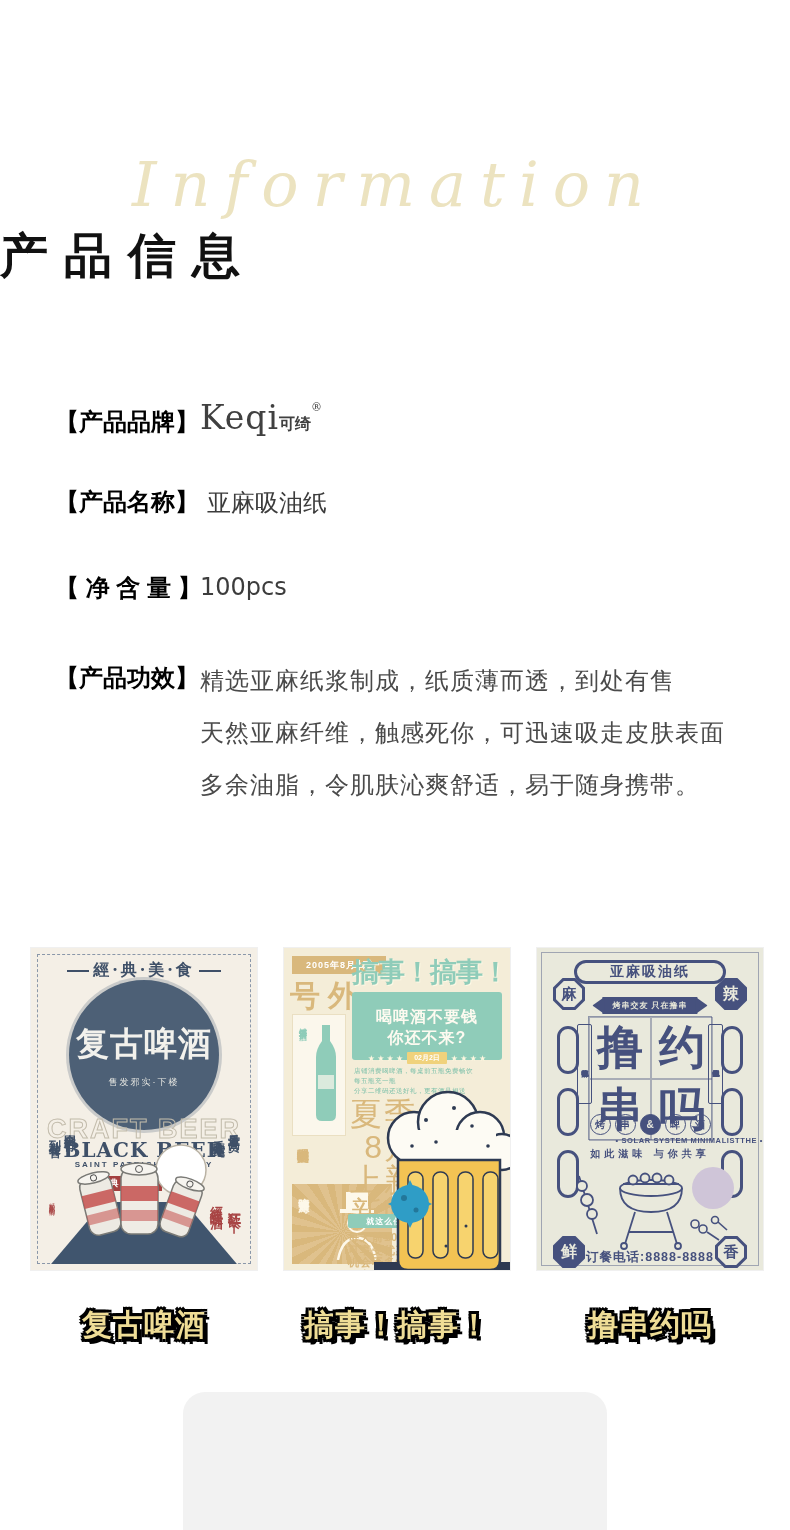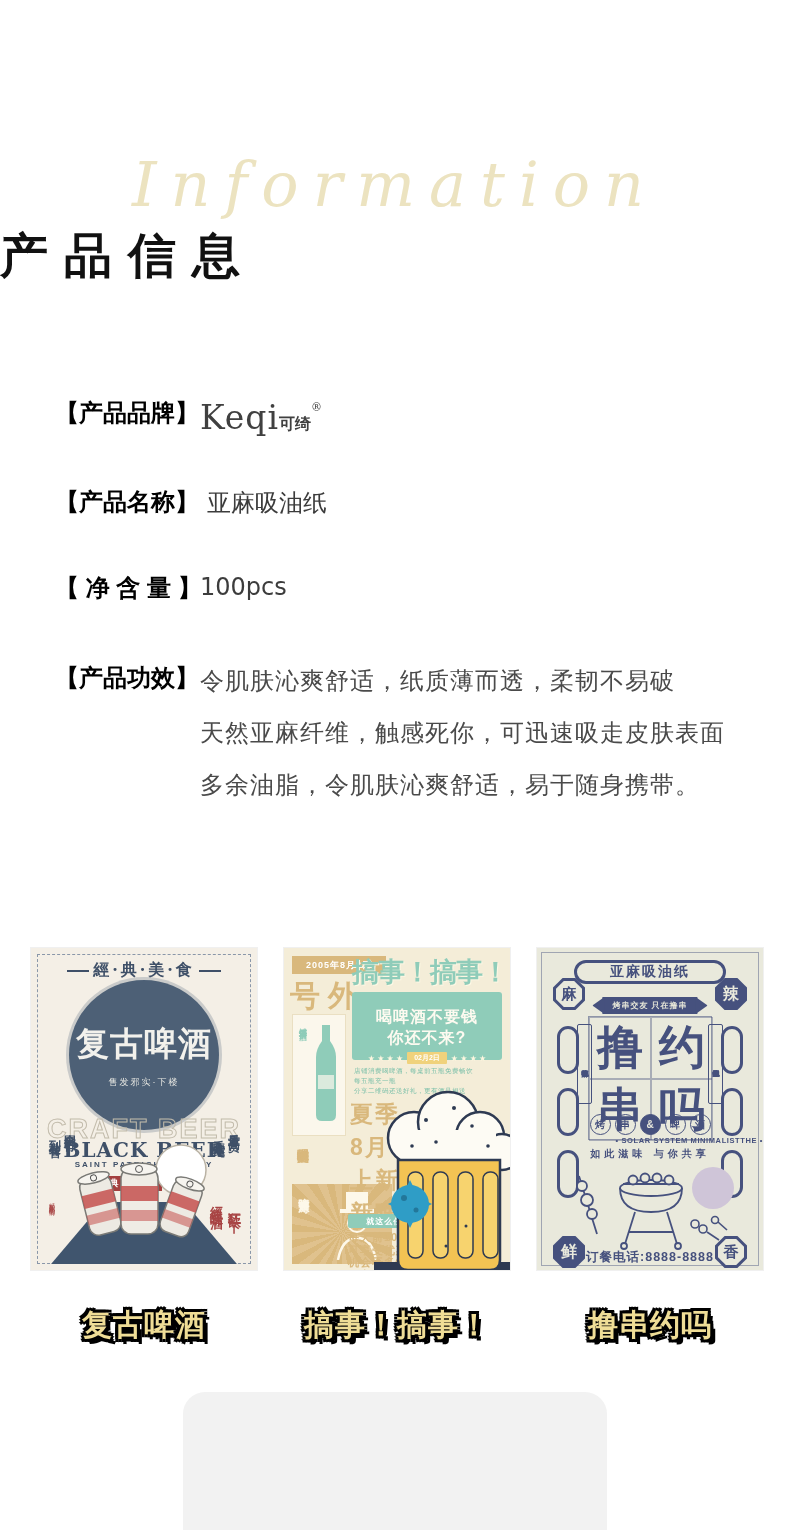--- a/index.html
+++ b/index.html
@@ -71,21 +71,21 @@
   .p2-fest { position:absolute; left:4px; top:5px; font-size:11px; font-weight:700; color:#fdf8ea; height:70px; letter-spacing:1px; }
   .p2-title { position:absolute; left:68px; top:6px; width:156px; font-size:27px; font-weight:900;
     color:#8fccb9; letter-spacing:-1px; white-space:nowrap; text-shadow:1px 1px 0 #fdf8e5; }
   .p2-slogan { position:absolute; left:68px; top:44px; width:150px; height:68px; background:#8fccb9;
     border-radius:3px; text-align:center; color:#fdfaf0; }
   .p2-slogan-l1 { margin-top:15px; font-size:16px; font-weight:900; letter-spacing:1px; }
   .p2-slogan-l2 { font-size:16px; font-weight:900; letter-spacing:1px; }
   .p2-stars { margin-top:3px; font-size:8px; color:#fdf7e0; display:flex; align-items:center; justify-content:center; gap:4px; }
   .p2-datebadge { background:#f0d27c; color:#fff; font-size:7px; font-weight:700; padding:1px 7px; border-radius:1px; }
   .p2-notes { position:absolute; left:70px; top:118px; width:150px; font-size:6.5px; color:#7cc0aa; line-height:10px; letter-spacing:.5px; }
-  .p2-summer { position:absolute; left:66px; top:150px; font-size:23px; font-weight:700; color:#d9b87c; line-height:33px; letter-spacing:2px; }
+  .p2-summer { position:absolute; left:66px; top:150px; font-size:32px; font-weight:400; color:#d9b87c; line-height:33px; letter-spacing:2px;text-align:right; }
   .p2-promobadge { position:absolute; left:64px; top:266px; width:100px; height:14px; background:#8fccb9; border-radius:2px;
     color:#fff; font-size:8px; font-weight:900; display:flex; align-items:center; justify-content:center; letter-spacing:1px; }
   .p2-promolines { position:absolute; left:64px; top:283px; font-size:11px; font-weight:900; color:#d9b87c; line-height:12.5px; letter-spacing:1px; }
   .p2-mug { position:absolute; left:92px; top:138px; }
   .p2-basestrip { position:absolute; left:90px; right:0; bottom:0; height:8px; background:#2e3a52; }
 
   
   .p3 { left:537px; background:#e9e9dc; color:#46517e; }
   .p3-frame { position:absolute; inset:4px; border:1px solid rgba(70,81,126,.45); pointer-events:none; }
   .p3-oct { position:absolute; width:32px; height:32px; display:flex; align-items:center; justify-content:center;
@@ -134,34 +134,34 @@
     background:#f2f2f2; border-radius:22px 22px 0 0; }
 </style>
 </head>
 <body>
 
 <div id="stage">
 
   <div class="hdr-script">Information</div>
   <div class="hdr-title">产品信息</div>
 
-  <div class="spec-label" style="top:397px">【产品品牌】</div>
+  <div class="spec-label" style="top:406px">【产品品牌】</div>
   <div class="brand-logo">
     <span class="brand-latin">Keqi</span><span class="brand-cn">可绮</span><span class="brand-reg">®</span>
   </div>
 
   <div class="spec-label" style="top:486px">【产品名称】</div>
   <div class="spec-value" style="top:487px;left:207px">亚麻吸油纸</div>
 
   <div class="spec-label" style="top:572px">【 净 含 量 】</div>
   <div class="spec-value" style="top:573px;font-family:'DejaVu Sans',sans-serif">100pcs</div>
 
   <div class="spec-label" style="top:662px">【产品功效】</div>
   <div class="effect-lines">
-    <div>令肌肤沁爽舒适，纸质薄而透，柔韧不易破</div>
+    <div>精选亚麻纸浆制成，纸质薄而透，到处有售</div>
     <div>天然亚麻纤维，触感死你，可迅速吸走皮肤表面</div>
     <div>多余油脂，令肌肤沁爽舒适，易于随身携带。</div>
   </div>
 
   <div class="poster p1">
     <div class="p1-inner-border"></div>
     <div class="p1-head">
       <span class="p1-head-line"></span><span>經·典·美·食</span><span class="p1-head-line"></span>
     </div>
     <div class="p1-circle">

